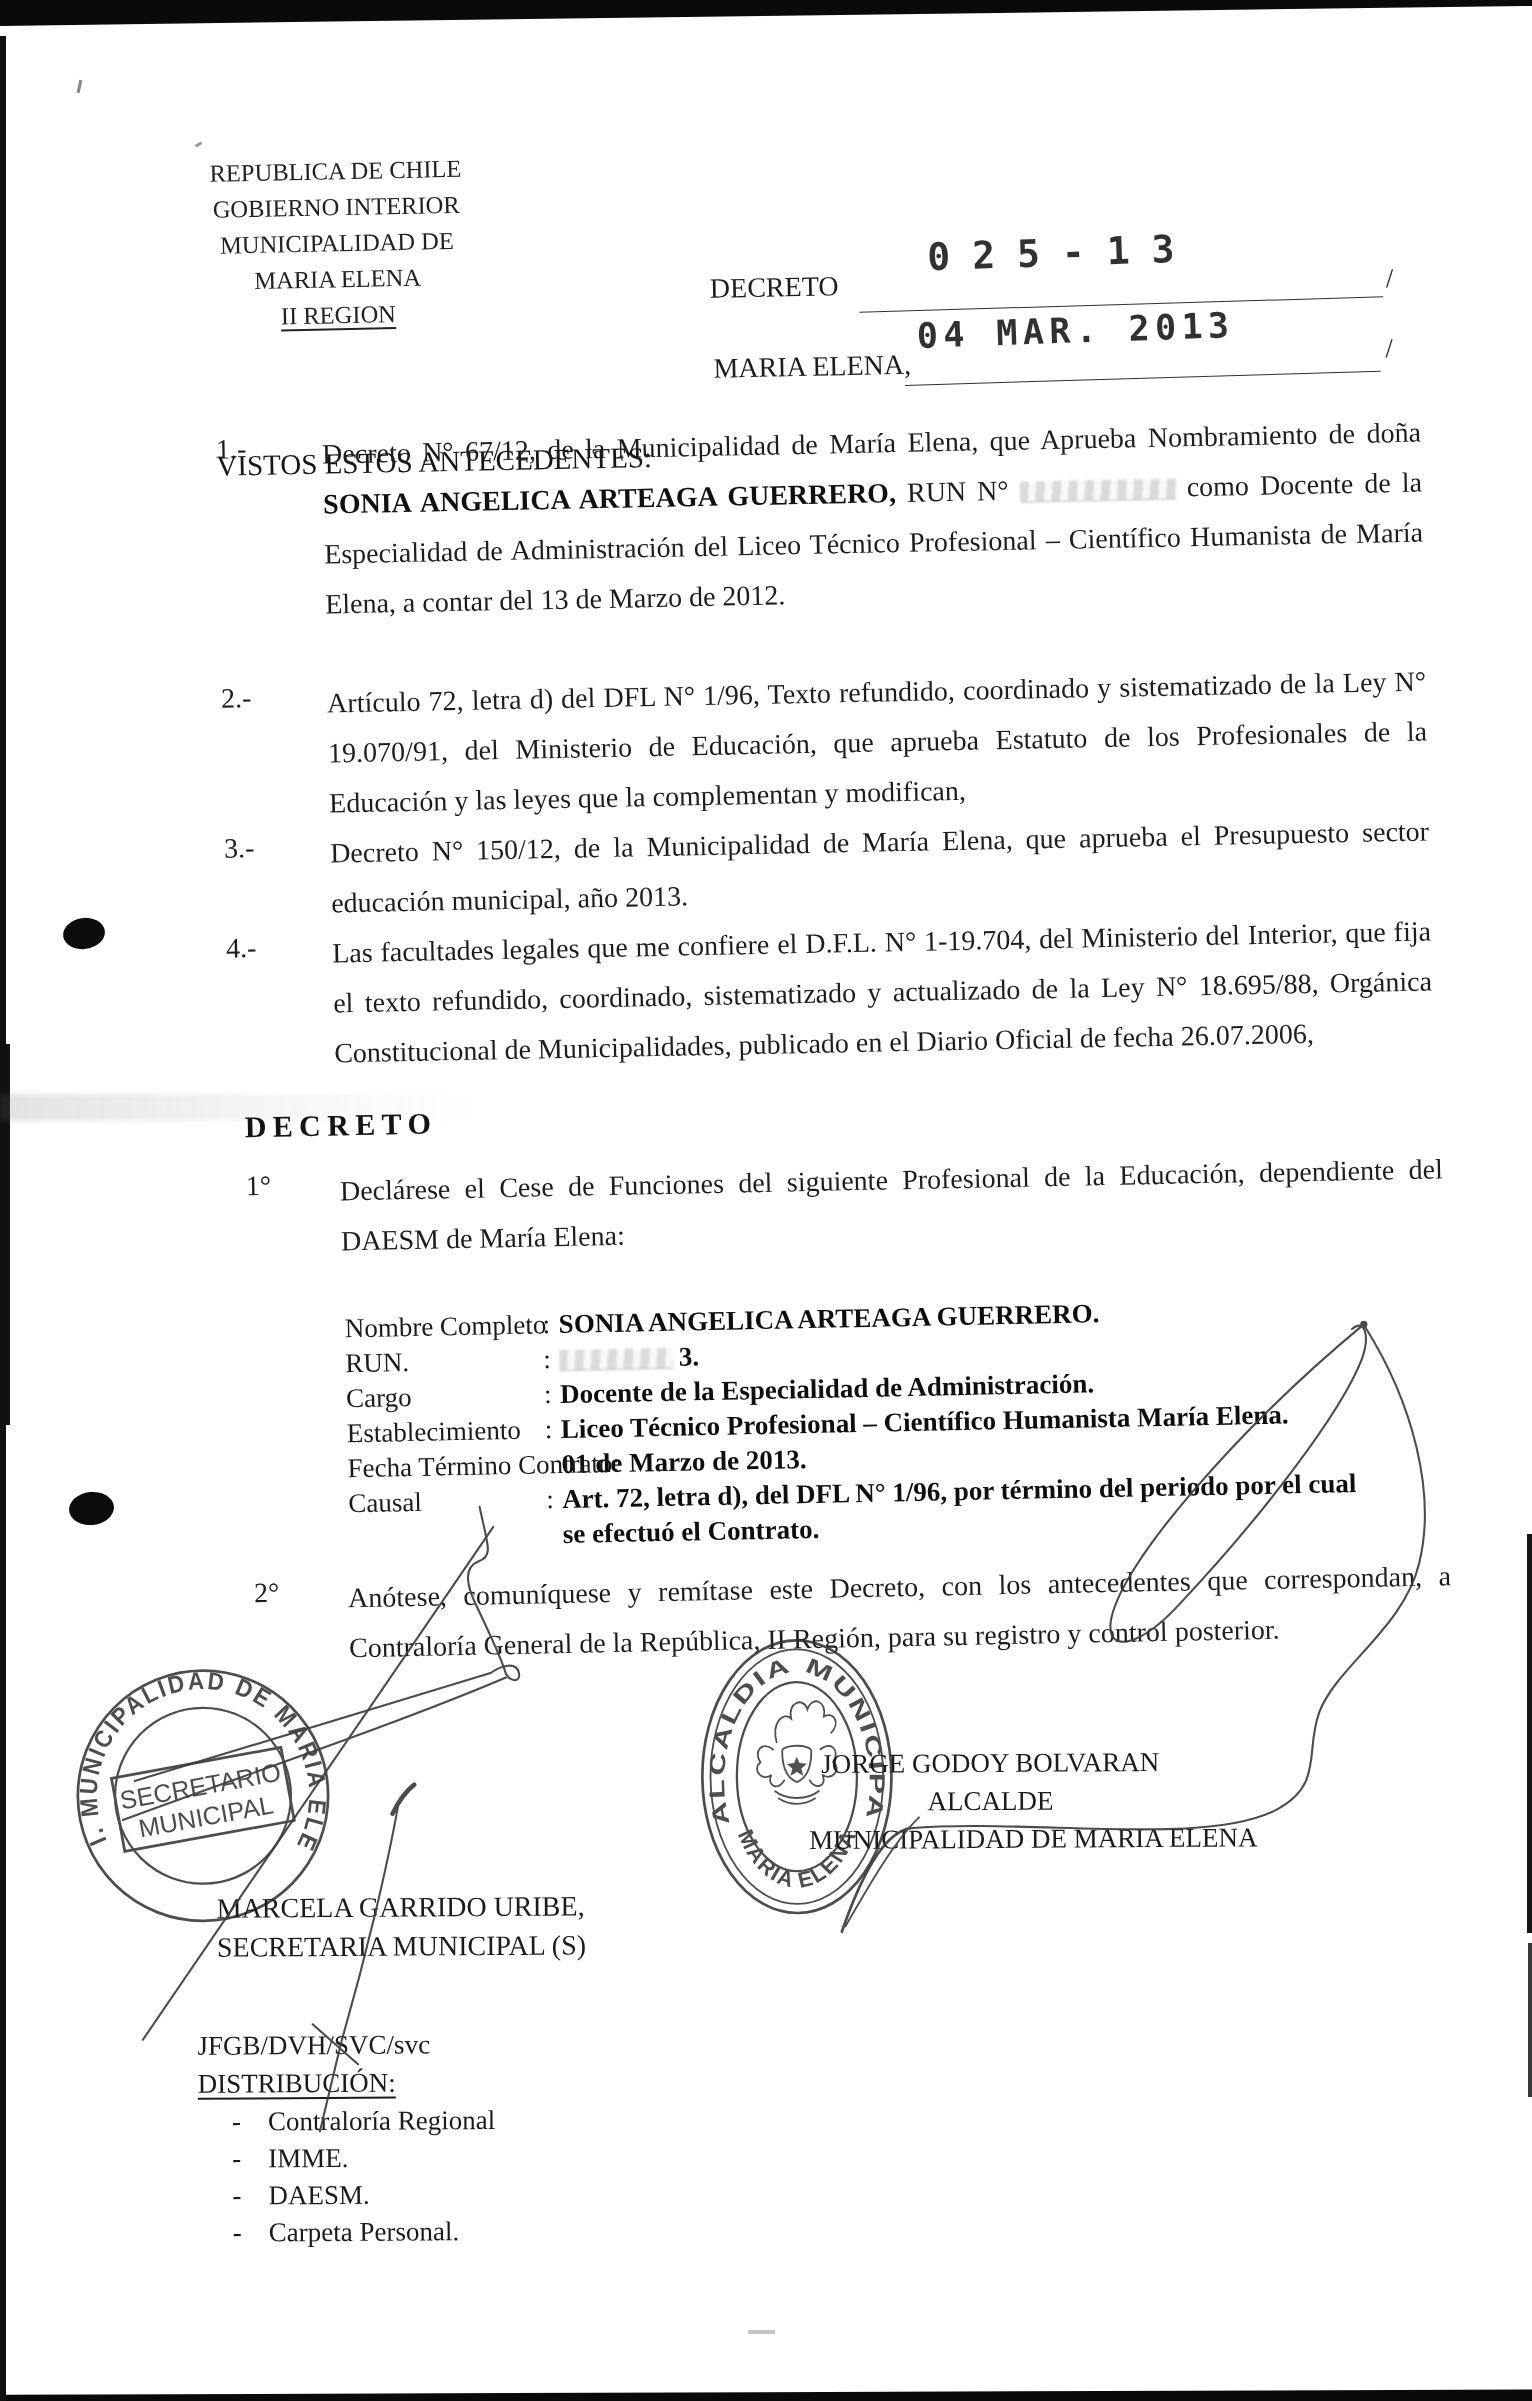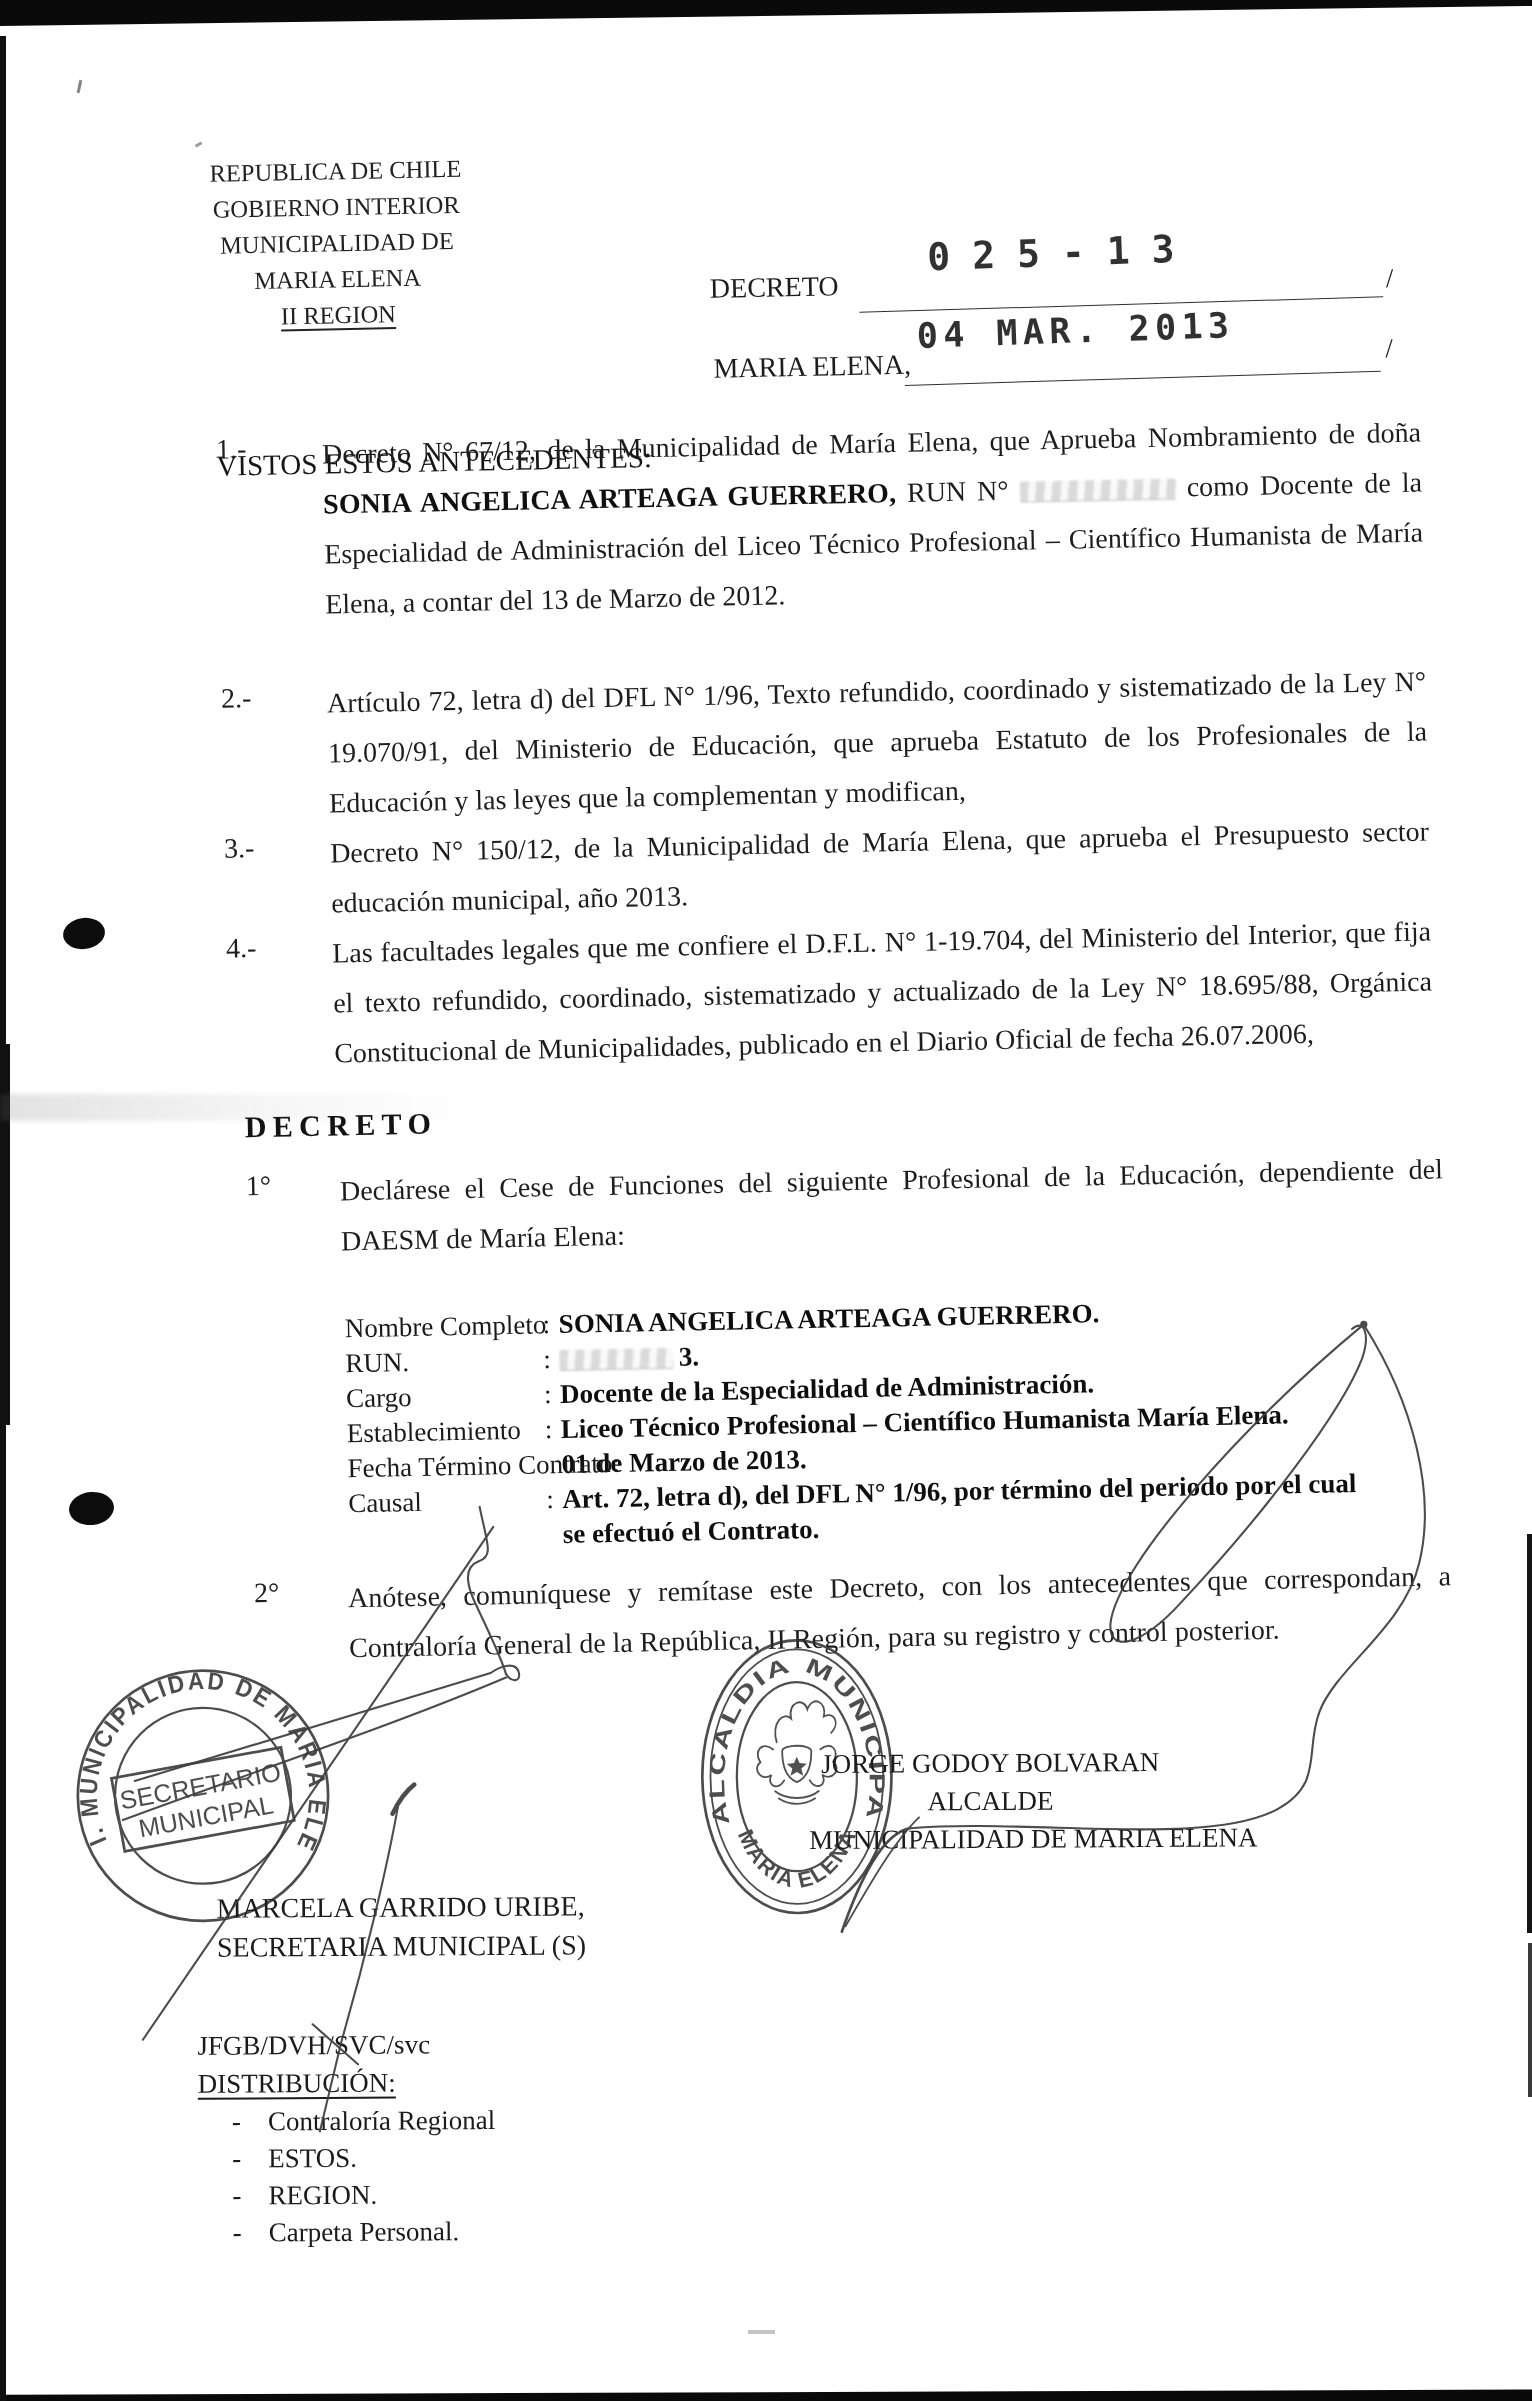--- a/index.html
+++ b/index.html
@@ -214,25 +214,25 @@
 
   <div class="abs footer" style="left:195px;top:2032px;">JFGB/DVH/SVC/svc</div>
   <div class="abs footer dist-ul" style="left:195px;top:2070px;">DISTRIBUCIÓN:</div>
   <div class="abs footer" style="left:195px;top:2108px;width:545px;">
     <div class="dist-row">
       <span class="dist-dash">-</span>
       <span class="dist-txt">Contraloría Regional</span>
     </div>
     <div class="dist-row">
       <span class="dist-dash">-</span>
-      <span class="dist-txt">ESTOS.</span>
-    </div>
-    <div class="dist-row">
-      <span class="dist-dash">-</span>
-      <span class="dist-txt">REGION.</span>
+      <span class="dist-txt">IMME.</span>
+    </div>
+    <div class="dist-row">
+      <span class="dist-dash">-</span>
+      <span class="dist-txt">DAESM.</span>
     </div>
     <div class="dist-row">
       <span class="dist-dash">-</span>
       <span class="dist-txt">Carpeta Personal.</span>
     </div>
   </div>
 </div>
 
 <svg class="abs" style="left:0;top:0;" width="1533" height="2401" viewBox="0 0 1688 2645">
   <g fill="none" stroke="#3d3d3d" stroke-width="2.3" stroke-linecap="round" opacity="0.92">

